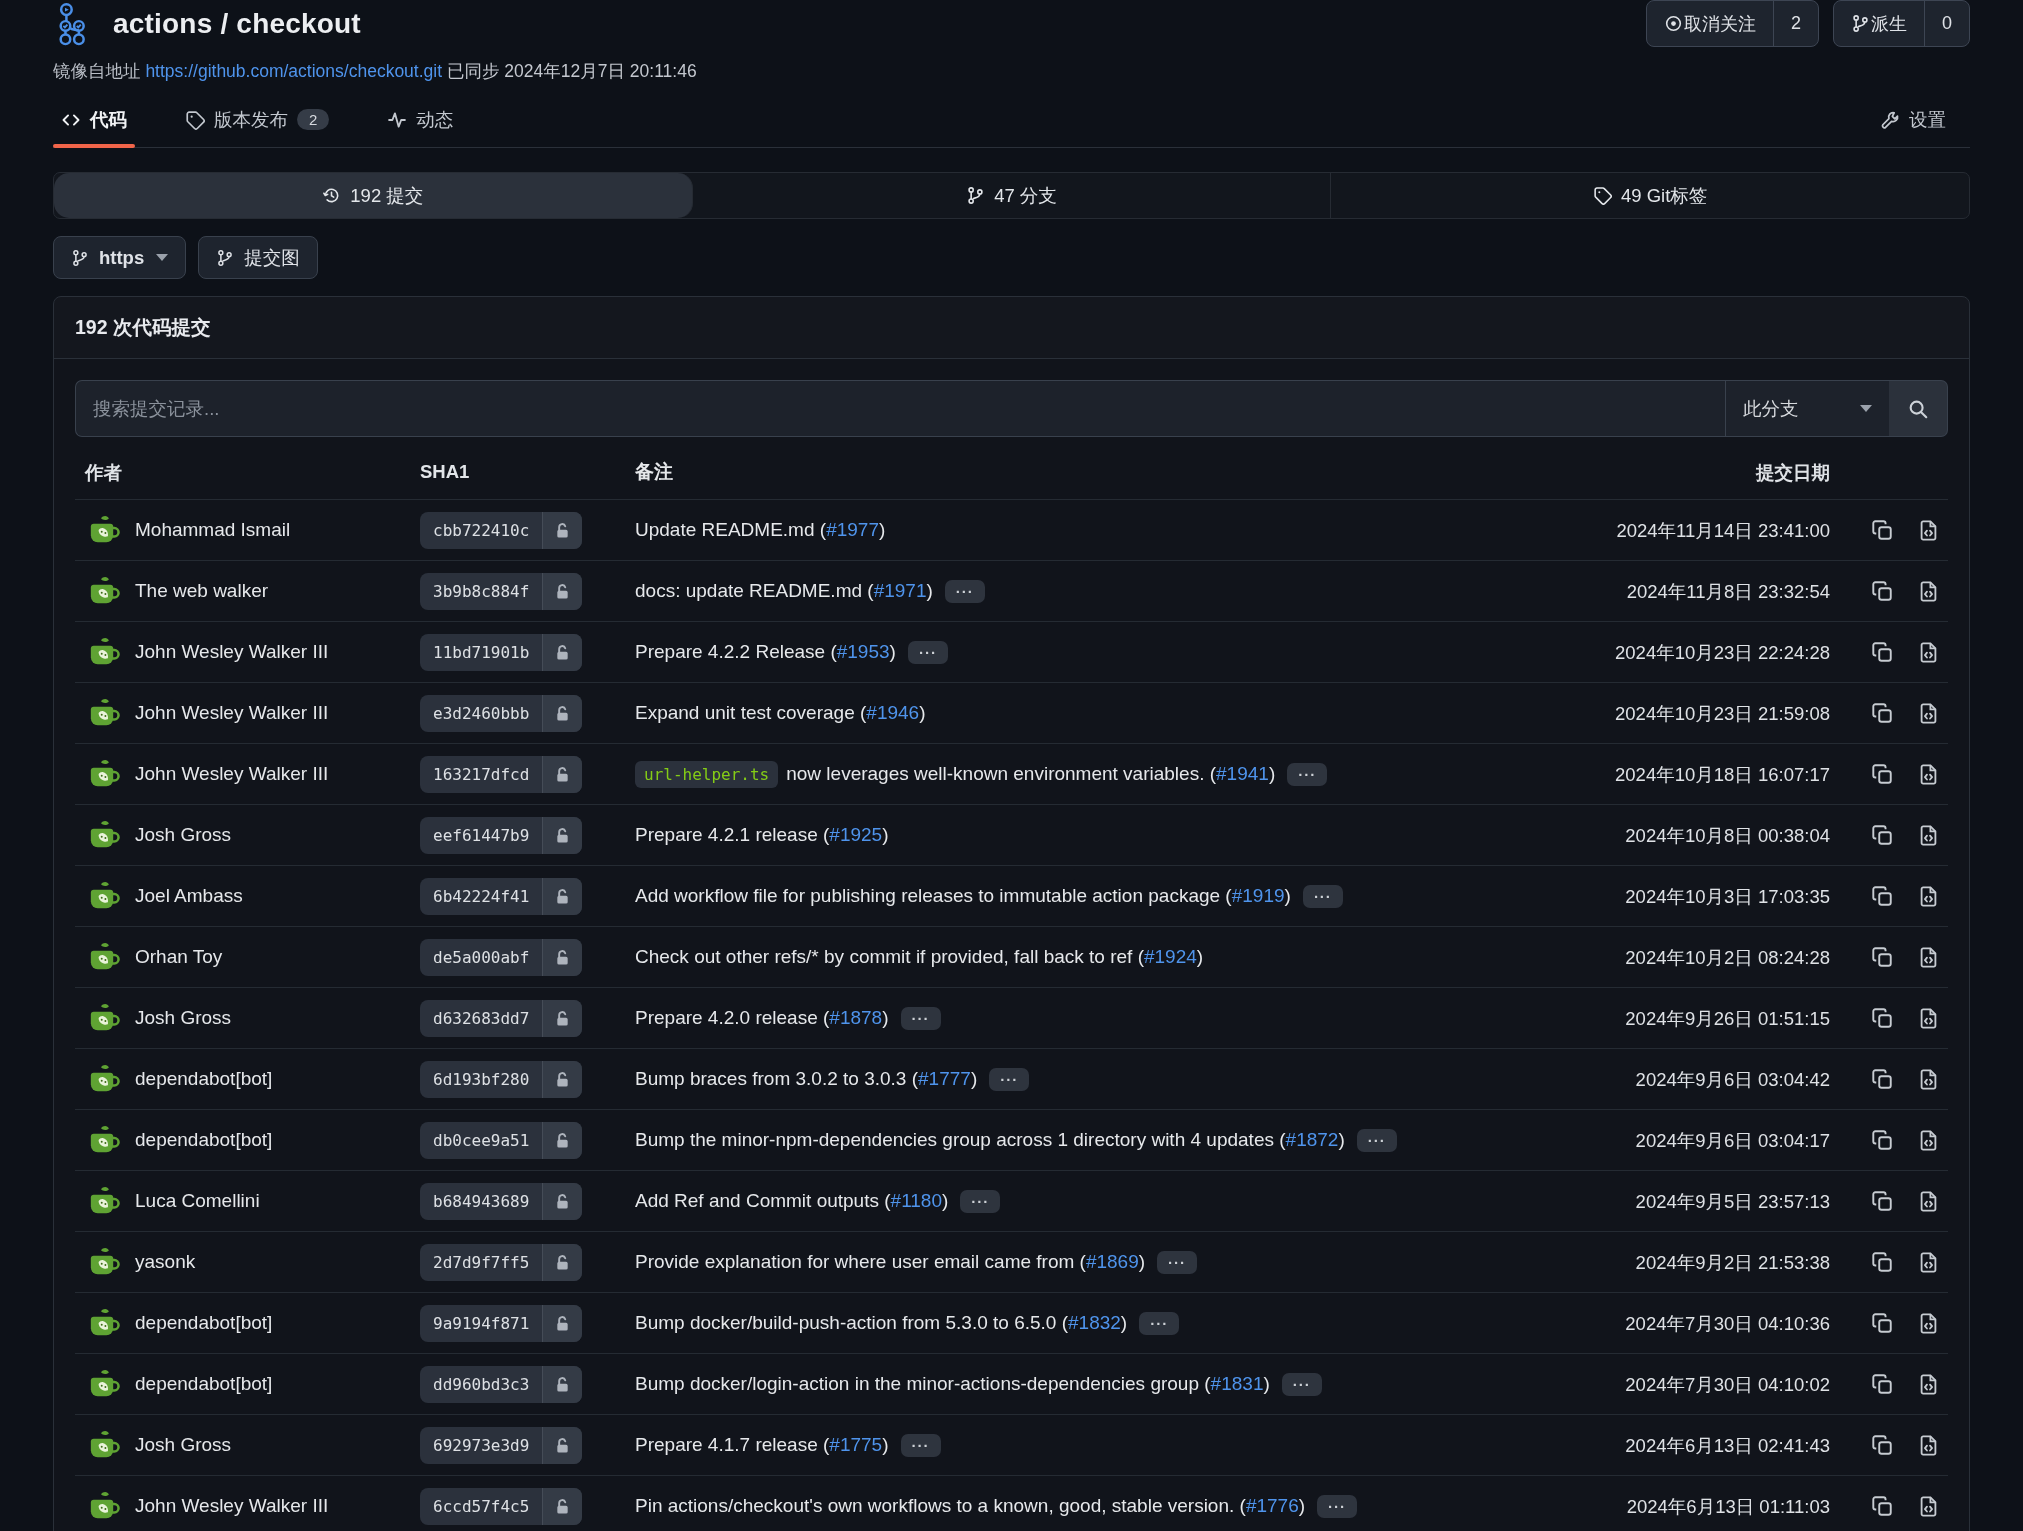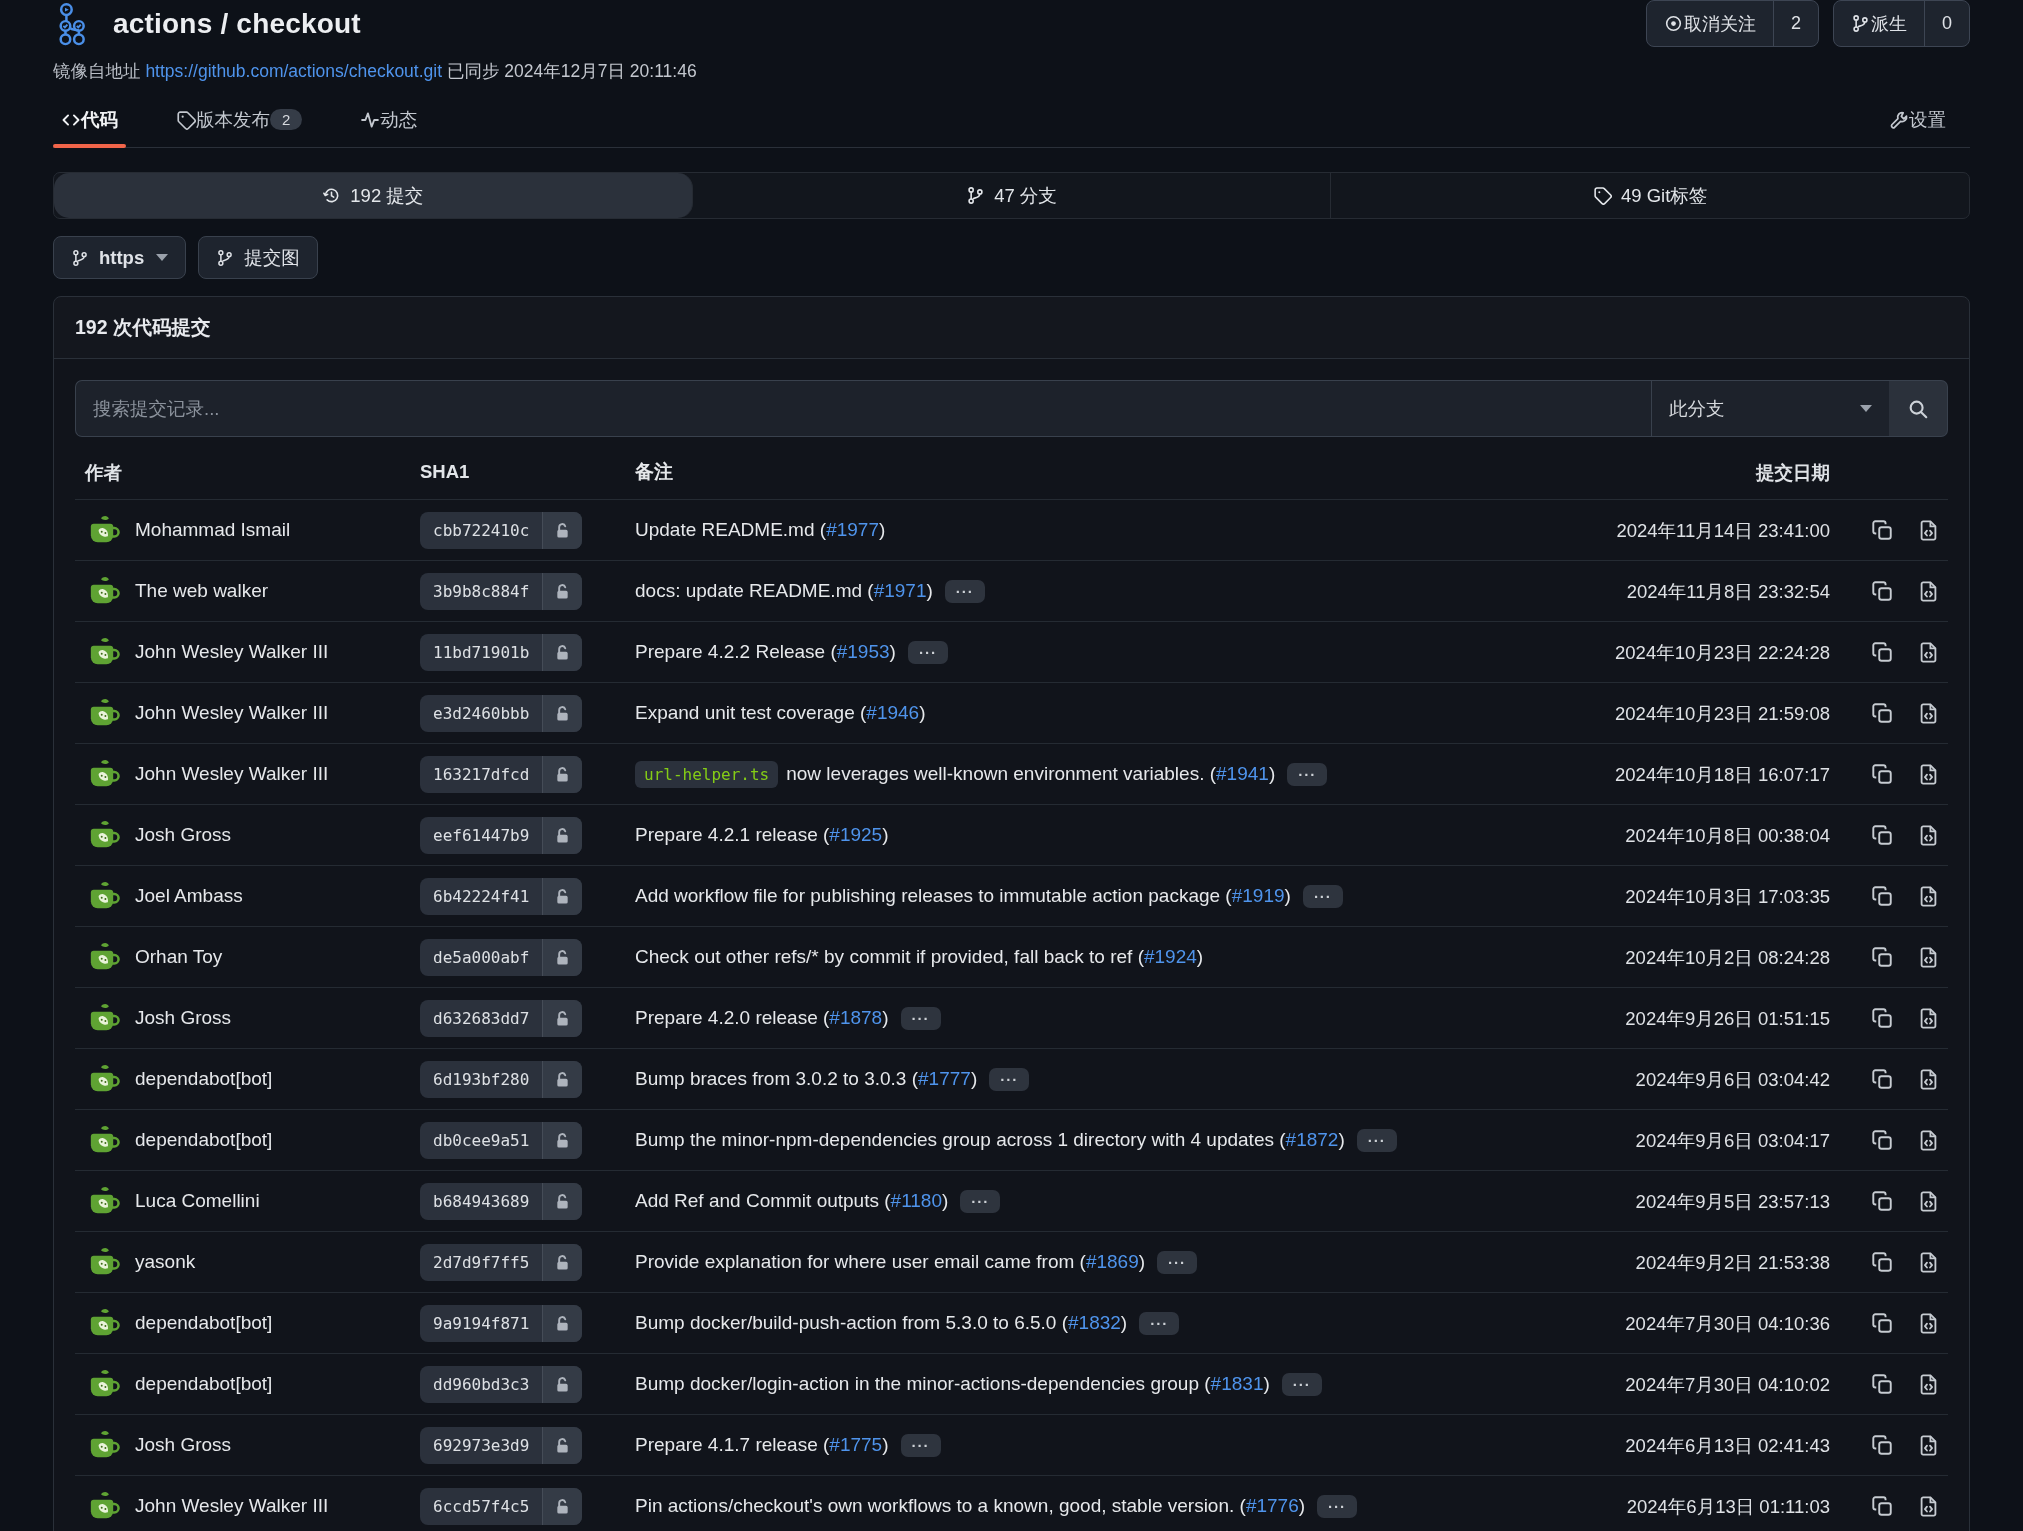--- a/index.html
+++ b/index.html
@@ -23,21 +23,21 @@
   .hdr-btn .seg + .seg { border-left:1px solid #3d4553; }
   .hdr-btn svg { width:19px; height:19px; }
 
   
   .mirror-line { margin-top:12px; font-size:17.5px; color:#b9bec6; }
   .mirror-line a { color:#4f94ec; text-decoration:none; }
   .mirror-line .sync { color:#c4c8cf; }
 
   
   .tabbar { margin-top:12px; display:flex; align-items:flex-end; border-bottom:1px solid #2a3039; }
-  .tab { display:flex; align-items:center; font-size:18.5px; color:#c3c8cf;
+  .tab { display:flex; align-items:center; gap:9px; font-size:18.5px; color:#c3c8cf;
          padding:12px 8px 15px 8px; margin-right:42px; cursor:pointer; position:relative; }
   .tab svg { width:20px; height:20px; }
   .tab.active { color:#f0f2f4; font-weight:700; }
   .tab.active::after { content:""; position:absolute; left:0; right:0; bottom:-1px; height:4px;
                        background:var(--accent, #f1654a); border-radius:2px; }
   .tab .count-badge { background:#353c47; border-radius:11px; padding:2px 12px; font-size:15px; color:#d7dadf; font-weight:400; }
   .tab-right { margin-left:auto; margin-right:16px;font-family:Liberation Serif, serif; }
 
   
   .statsbar { margin-top:24px; display:flex; height:47px; background:#12161d;
@@ -62,21 +62,21 @@
   .panel { margin-top:17px; border:1px solid #2a3039; border-radius:8px 8px 0 0; background:#14171e; min-height:1040px; }
   .panel-header { padding:17px 21px; font-size:19.5px; font-weight:700; color:#e8eaee; border-bottom:1px solid #2a3039; }
   .panel-body { padding:21px 21px 0 21px; background:#11141b; }
 
   
   .search-row { display:flex; height:57px; }
   .search-input { flex:1; background:#1d222b; border:1px solid #39414d; border-right:none;
                   border-radius:7px 0 0 7px; color:#dfe2e7; font-size:18.5px; padding:0 17px;
                   font-family:"Liberation Sans", sans-serif; outline:none; }
   .search-input::placeholder { color:#8b929c; }
-  .branch-scope { width:238px; background:#1d222b; border:1px solid #39414d; border-right:none;
+  .branch-scope { width:164px; background:#1d222b; border:1px solid #39414d; border-right:none;
                   display:flex; align-items:center; padding:0 17px; font-size:18.5px; color:#d7dade; cursor:pointer; }
   .branch-scope .caret { margin-left:auto; }
   .search-btn { width:59px; background:#2b313b; border:1px solid #39414d; border-left:none;
                 border-radius:0 7px 7px 0; display:flex; align-items:center; justify-content:center; cursor:pointer; }
   .search-btn svg { width:22px; height:22px; }
 
   
   .ctable { margin-top:8px; }
   .crow { display:flex; align-items:center; border-bottom:1px solid #252b33; height:61px; }
   .crow.header { height:55px; font-size:18.5px; color:#e2e5e9; font-weight:700; }

